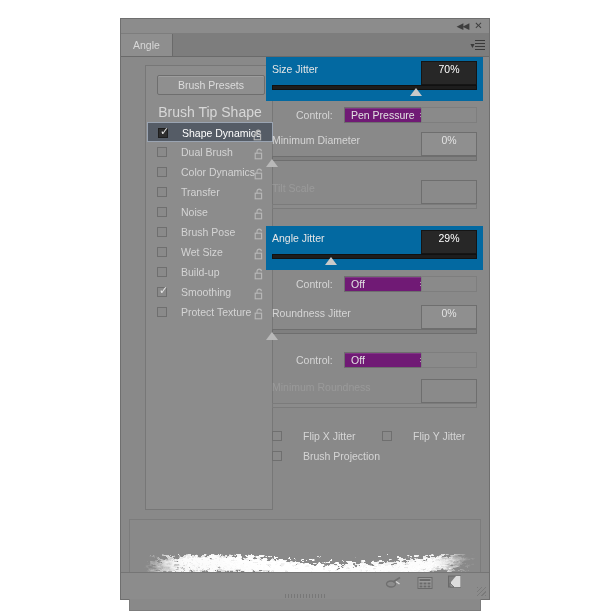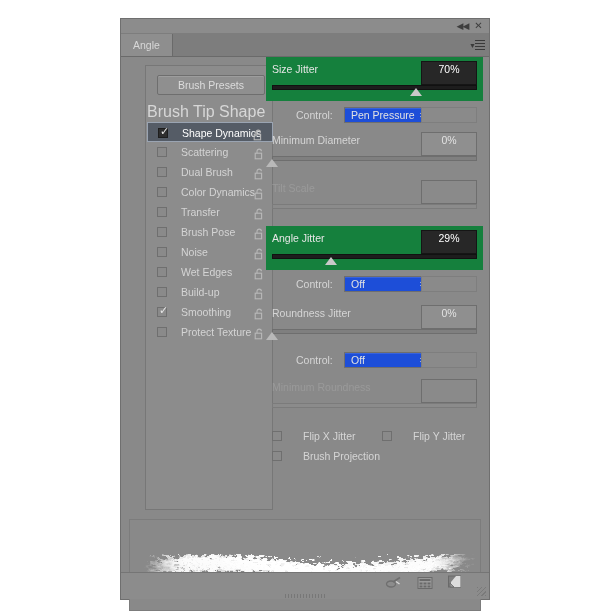--- a/index.html
+++ b/index.html
@@ -53,21 +53,21 @@
     background:#8c8c8c;border:1px solid #777;box-sizing:border-box;
   }
   .presets-btn{
     position:absolute;left:11px;top:9px;width:106px;height:18px;
     background:#8f8f8f;border:1px solid #6e6e6e;border-radius:2px;
     color:#dcdcdc;font-size:10.5px;line-height:18px;text-align:center;cursor:pointer;
     box-shadow:inset 0 1px 0 rgba(255,255,255,.13);
   }
   .tipshape{
     position:absolute;left:1px;top:36px;width:126px;height:20px;
-    color:#d7d7d7;font-size:16px;line-height:20px;text-align:left;cursor:pointer;
+    color:#d7d7d7;font-size:14px;line-height:20px;text-align:center;cursor:pointer;
   }
   .dynlist{position:absolute;left:1px;top:56px;width:126px;}
   .dynrow{
     position:relative;height:20px;cursor:pointer;
   }
   .dynrow.sel{
     background:#555c66;border:1px solid #9aa4b2;box-sizing:border-box;
   }
   .cbox{
     position:absolute;left:10px;top:5px;width:10px;height:10px;
@@ -84,21 +84,21 @@
   .dynrow.sel .dynlabel{color:#ffffff;}
   .lock{
     position:absolute;right:8px;top:4px;width:11px;height:12px;
   }
 
   
   .rightcol{
     position:absolute;left:145px;top:0;width:217px;height:455px;overflow:hidden;
   }
 
-  .section.hl{background:#15803d;}
+  .section.hl{background:#0369a1;}
   .optrow{position:relative;height:24px;}
   .optlabel{
     position:absolute;left:6px;top:0;line-height:24px;
     color:#d5d5d5;font-size:10.5px;white-space:nowrap;
   }
   .section.hl .optlabel{color:#e6e6e6;}
   .optlabel.dim{color:#9a9a9a;}
   .valbox{
     position:absolute;right:6px;top:4px;width:56px;height:24px;
     background:#8f8f8f;border:1px solid #6e6e6e;box-sizing:border-box;
@@ -123,21 +123,21 @@
   .section.hl .thumb{border-bottom-color:#c9c9c9;}
 
   
   .ctrlrow{position:relative;height:22px;}
   .ctrllabel{
     position:absolute;left:30px;top:0;line-height:22px;
     color:#d5d5d5;font-size:10.5px;
   }
   .select{
     position:absolute;left:78px;top:3px;width:88px;height:16px;
-    background:#1d4ed8;border:1px solid #6e6e6e;box-sizing:border-box;
+    background:#701a75;border:1px solid #6e6e6e;box-sizing:border-box;
     color:#e2e2e2;font-size:10.5px;line-height:15px;padding-left:6px;cursor:pointer;
     box-shadow:inset 0 1px 0 rgba(255,255,255,.12);
   }
   .select .arrows{
     position:absolute;right:5px;top:1px;width:7px;height:13px;
   }
   .select .arrows i{
     display:block;width:0;height:0;margin:0 auto;
     border-left:3.5px solid transparent;border-right:3.5px solid transparent;
   }
@@ -215,28 +215,20 @@
               <span class="tick">✓</span>
             </span>
             <span class="dynlabel">Shape Dynamics</span>
             <span class="lock"><svg width="11" height="12" viewBox="0 0 11 12">
                 <path d="M3 5.2 V3.3 A2.2 2.2 0 0 1 7.4 3.3" fill="none" stroke="#b8b8b8" stroke-width="1.1"></path>
                 <rect x="1.2" y="5.2" width="6.4" height="5.6" fill="none" stroke="#b8b8b8" stroke-width="1.1"></rect>
               </svg></span>
           </div>
           <div class="dynrow">
             <span class="cbox"></span>
-            <span class="dynlabel">Scattering</span>
-            <span class="lock"><svg width="11" height="12" viewBox="0 0 11 12">
-                <path d="M3 5.2 V3.3 A2.2 2.2 0 0 1 7.4 3.3" fill="none" stroke="#b8b8b8" stroke-width="1.1"></path>
-                <rect x="1.2" y="5.2" width="6.4" height="5.6" fill="none" stroke="#b8b8b8" stroke-width="1.1"></rect>
-              </svg></span>
-          </div>
-          <div class="dynrow">
-            <span class="cbox"></span>
             <span class="dynlabel">Dual Brush</span>
             <span class="lock"><svg width="11" height="12" viewBox="0 0 11 12">
                 <path d="M3 5.2 V3.3 A2.2 2.2 0 0 1 7.4 3.3" fill="none" stroke="#b8b8b8" stroke-width="1.1"></path>
                 <rect x="1.2" y="5.2" width="6.4" height="5.6" fill="none" stroke="#b8b8b8" stroke-width="1.1"></rect>
               </svg></span>
           </div>
           <div class="dynrow">
             <span class="cbox"></span>
             <span class="dynlabel">Color Dynamics</span>
             <span class="lock"><svg width="11" height="12" viewBox="0 0 11 12">
@@ -247,37 +239,37 @@
           <div class="dynrow">
             <span class="cbox"></span>
             <span class="dynlabel">Transfer</span>
             <span class="lock"><svg width="11" height="12" viewBox="0 0 11 12">
                 <path d="M3 5.2 V3.3 A2.2 2.2 0 0 1 7.4 3.3" fill="none" stroke="#b8b8b8" stroke-width="1.1"></path>
                 <rect x="1.2" y="5.2" width="6.4" height="5.6" fill="none" stroke="#b8b8b8" stroke-width="1.1"></rect>
               </svg></span>
           </div>
           <div class="dynrow">
             <span class="cbox"></span>
+            <span class="dynlabel">Noise</span>
+            <span class="lock"><svg width="11" height="12" viewBox="0 0 11 12">
+                <path d="M3 5.2 V3.3 A2.2 2.2 0 0 1 7.4 3.3" fill="none" stroke="#b8b8b8" stroke-width="1.1"></path>
+                <rect x="1.2" y="5.2" width="6.4" height="5.6" fill="none" stroke="#b8b8b8" stroke-width="1.1"></rect>
+              </svg></span>
+          </div>
+          <div class="dynrow">
+            <span class="cbox"></span>
             <span class="dynlabel">Brush Pose</span>
             <span class="lock"><svg width="11" height="12" viewBox="0 0 11 12">
                 <path d="M3 5.2 V3.3 A2.2 2.2 0 0 1 7.4 3.3" fill="none" stroke="#b8b8b8" stroke-width="1.1"></path>
                 <rect x="1.2" y="5.2" width="6.4" height="5.6" fill="none" stroke="#b8b8b8" stroke-width="1.1"></rect>
               </svg></span>
           </div>
           <div class="dynrow">
             <span class="cbox"></span>
-            <span class="dynlabel">Noise</span>
-            <span class="lock"><svg width="11" height="12" viewBox="0 0 11 12">
-                <path d="M3 5.2 V3.3 A2.2 2.2 0 0 1 7.4 3.3" fill="none" stroke="#b8b8b8" stroke-width="1.1"></path>
-                <rect x="1.2" y="5.2" width="6.4" height="5.6" fill="none" stroke="#b8b8b8" stroke-width="1.1"></rect>
-              </svg></span>
-          </div>
-          <div class="dynrow">
-            <span class="cbox"></span>
-            <span class="dynlabel">Wet Edges</span>
+            <span class="dynlabel">Wet Size</span>
             <span class="lock"><svg width="11" height="12" viewBox="0 0 11 12">
                 <path d="M3 5.2 V3.3 A2.2 2.2 0 0 1 7.4 3.3" fill="none" stroke="#b8b8b8" stroke-width="1.1"></path>
                 <rect x="1.2" y="5.2" width="6.4" height="5.6" fill="none" stroke="#b8b8b8" stroke-width="1.1"></rect>
               </svg></span>
           </div>
           <div class="dynrow">
             <span class="cbox"></span>
             <span class="dynlabel">Build-up</span>
             <span class="lock"><svg width="11" height="12" viewBox="0 0 11 12">
                 <path d="M3 5.2 V3.3 A2.2 2.2 0 0 1 7.4 3.3" fill="none" stroke="#b8b8b8" stroke-width="1.1"></path>

